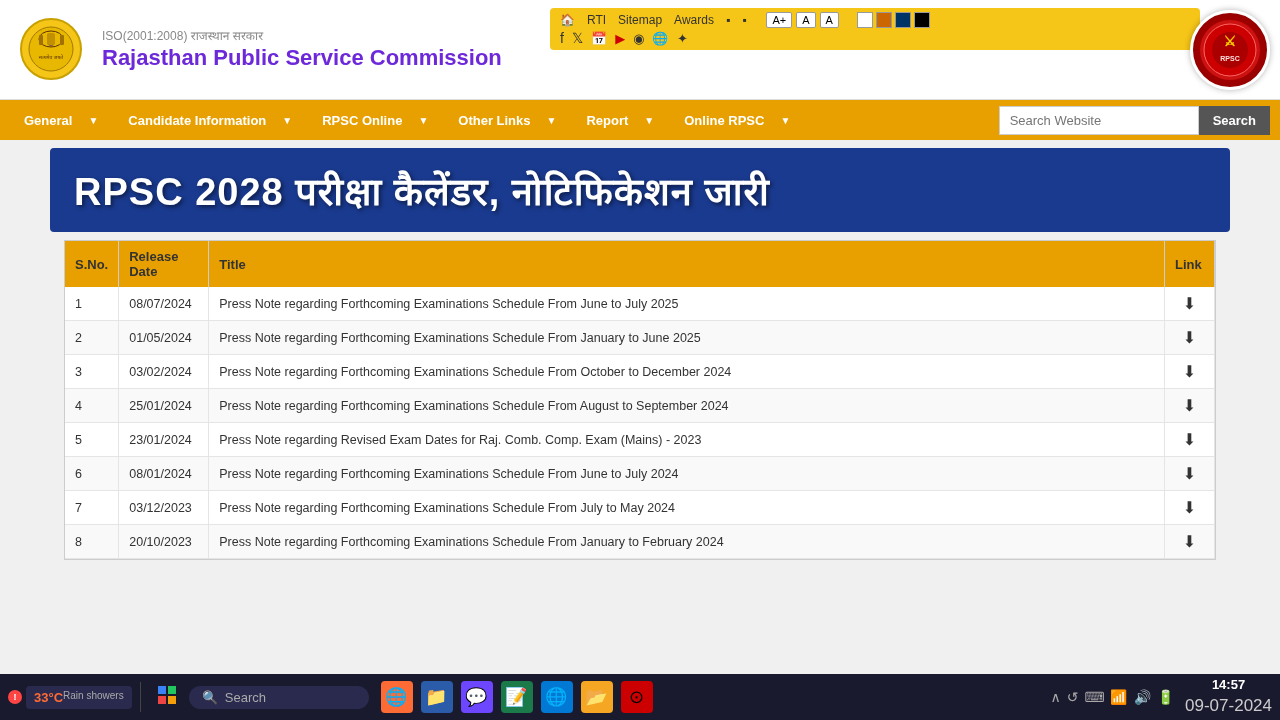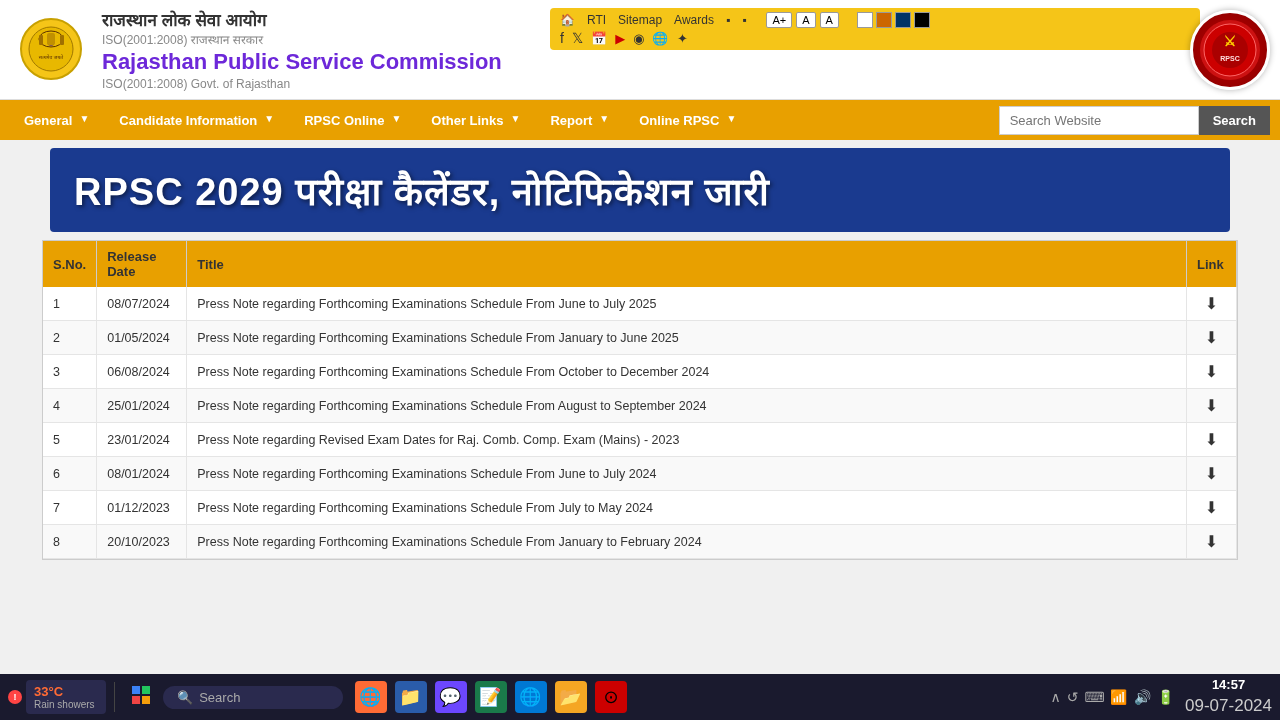--- a/index.html
+++ b/index.html
@@ -22,46 +22,46 @@
     .acc-btn { border: 1px solid #999; background: #fff; padding: 1px 5px; font-size: 11px; cursor: pointer; border-radius: 2px; }
     .color-boxes { display: flex; gap: 3px; margin-left: 6px; }
     .color-box { width: 16px; height: 16px; border: 1px solid #999; cursor: pointer; }
 
     
     .right-emblem { position: absolute; right: 10px; top: 10px; width: 80px; height: 80px; border-radius: 50%; background: radial-gradient(circle, #cc0000, #800000); display: flex; align-items: center; justify-content: center; border: 3px solid #fff; box-shadow: 0 0 6px rgba(0,0,0,0.3); }
     .right-emblem-inner { width: 60px; height: 60px; border-radius: 50%; background: #cc1111; display: flex; align-items: center; justify-content: center; color: #fff; font-size: 9px; text-align: center; font-weight: bold; }
 
     
     .nav-menu { background: #e8a000; height: 40px; display: flex; align-items: center; padding: 0 10px; gap: 2px; }
-    .nav-item { color: #fff; font-size: 13px; font-weight: bold; padding: 8px 14px; cursor: pointer; display: flex; gap: 7px; white-space: nowrap; }
+    .nav-item { color: #fff; font-size: 13px; font-weight: bold; padding: 8px 14px; cursor: pointer; display: flex; align-items: center; gap: 16px; white-space: nowrap; }
     .nav-item .arrow { font-size: 10px; }
     .search-area { margin-left: auto; display: flex; gap: 0; }
     .search-input { padding: 6px 10px; border: 1px solid #ccc; font-size: 13px; width: 200px; outline: none; }
     .search-btn { background: #555; color: #fff; border: none; padding: 6px 14px; font-size: 13px; cursor: pointer; font-weight: bold; }
 
     
     .banner { background: #1a3a8f; margin: 8px 50px; padding: 16px 24px; border-radius: 4px; }
     .banner h2 { color: #fff; font-size: 38px; font-weight: 900; font-family: 'Arial Black', Arial, sans-serif; text-shadow: 2px 2px 4px rgba(0,0,0,0.5); letter-spacing: 1px; }
 
     
-    .table-area { margin: 0 42px; background: #a3a3a3; border: 1px solid #ccc; }
+    .table-area { margin: 0 64px; background: #a3a3a3; border: 1px solid #ccc; }
     .data-table { width: 100%; border-collapse: collapse; font-size: 12.5px; }
     .data-table thead tr { background: #e8a000; }
     .data-table thead th { padding: 8px 10px; text-align: left; font-weight: bold; font-size: 13px; color: #333; border-right: 1px solid #ccc; }
     .data-table tbody tr:nth-child(odd) { background: #fff; }
     .data-table tbody tr:nth-child(even) { background: #f9f9f9; }
     .data-table tbody td { padding: 7px 10px; border-bottom: 1px solid #e5e5e5; border-right: 1px solid #e5e5e5; color: #333; }
     .download-icon { color: #e8a000; font-size: 16px; text-align: center; cursor: pointer; }
     .col-sno { width: 45px; }
     .col-date { width: 90px; }
     .col-link { width: 50px; text-align: center; }
 
     
     .taskbar { position: absolute; bottom: 0; left: 0; right: 0; height: 46px; background: #1a1a2e; display: flex; align-items: center; padding: 0 8px; gap: 4px; }
-    .taskbar-weather { display: flex; flex-direction: column; background: #2a2a4e; padding: 4px 8px; border-radius: 4px; min-width: 80px; }
+    .taskbar-weather { display: flex; background: #2a2a4e; padding: 4px 8px; border-radius: 4px; min-width: 80px; }
     .weather-temp { color: #ff6b35; font-size: 13px; font-weight: bold; display: flex; align-items: center; gap: 4px; }
     .weather-desc { color: #aaa; font-size: 10px; }
     .taskbar-start { color: #fff; font-size: 18px; padding: 4px 8px; cursor: pointer; }
     .taskbar-search { display: flex; align-items: center; background: #2a2a4e; border-radius: 20px; padding: 4px 14px; gap: 6px; color: #aaa; font-size: 13px; cursor: pointer; min-width: 180px; }
     .taskbar-icons { display: flex; gap: 8px; margin: 0 8px; }
     .taskbar-icon { width: 32px; height: 32px; border-radius: 4px; display: flex; align-items: center; justify-content: center; cursor: pointer; font-size: 18px; }
     .taskbar-right { margin-left: auto; display: flex; align-items: center; gap: 10px; }
     .taskbar-sys-icons { display: flex; gap: 6px; align-items: center; color: #ccc; font-size: 14px; }
     .taskbar-clock { color: #fff; font-size: 12px; text-align: center; line-height: 1.4; }
   </style>
@@ -76,24 +76,22 @@
       <text x="32" y="28" text-anchor="middle" font-size="8" fill="#5a3000" font-weight="bold">🦁</text>
       <text x="32" y="42" text-anchor="middle" font-size="5" fill="#5a3000">सत्यमेव जयते</text>
       <ellipse cx="32" cy="22" rx="12" ry="8" fill="none" stroke="#5a3000" stroke-width="1"></ellipse>
 
       <rect x="20" y="18" width="4" height="10" rx="1" fill="#a07000"></rect>
       <rect x="28" y="16" width="8" height="12" rx="2" fill="#c09000"></rect>
       <rect x="41" y="18" width="4" height="10" rx="1" fill="#a07000"></rect>
     </svg>
   </div>
   <div class="header-text">
-    <div class="hindi-title">राजस्थान लोक सेवा आयोग</div>
     <div class="iso-text">ISO(2001:2008) राजस्थान सरकार</div>
     <h1>Rajasthan Public Service Commission</h1>
-    <div class="iso-text">ISO(2001:2008) Govt. of Rajasthan</div>
   </div>
 
   <div class="top-nav">
     <div class="top-nav-row1">
       <span>🏠</span>
       <span>RTI</span>
       <span>Sitemap</span>
       <span>Awards</span>
       <span>▪</span>
       <span>▪</span>
@@ -157,21 +155,21 @@
     <span>Online RPSC</span>
     <span class="arrow">▼</span>
   </div>
   <div class="search-area">
     <input class="search-input" type="text" placeholder="Search Website" style="">
     <button class="search-btn">Search</button>
   </div>
 </div>
 
 <div class="banner">
-  <h2>RPSC 2029 परीक्षा कैलेंडर, नोटिफिकेशन जारी</h2>
+  <h2>RPSC 2028 परीक्षा कैलेंडर, नोटिफिकेशन जारी</h2>
 </div>
 
 <div class="table-area">
   <table class="data-table">
     <thead>
       <tr>
         <th class="col-sno">S.No.</th>
         <th class="col-date">Release Date</th>
         <th>Title</th>
         <th class="col-link">Link</th>
@@ -185,21 +183,21 @@
     <td class="col-link download-icon">⬇</td>
   </tr>
         <tr>
     <td class="col-sno">2</td>
     <td class="col-date">01/05/2024</td>
     <td>Press Note regarding Forthcoming Examinations Schedule From January to June 2025</td>
     <td class="col-link download-icon">⬇</td>
   </tr>
         <tr>
     <td class="col-sno">3</td>
-    <td class="col-date">06/08/2024</td>
+    <td class="col-date">03/02/2024</td>
     <td>Press Note regarding Forthcoming Examinations Schedule From October to December 2024</td>
     <td class="col-link download-icon">⬇</td>
   </tr>
         <tr>
     <td class="col-sno">4</td>
     <td class="col-date">25/01/2024</td>
     <td>Press Note regarding Forthcoming Examinations Schedule From August to September 2024</td>
     <td class="col-link download-icon">⬇</td>
   </tr>
         <tr>
@@ -209,21 +207,21 @@
     <td class="col-link download-icon">⬇</td>
   </tr>
         <tr>
     <td class="col-sno">6</td>
     <td class="col-date">08/01/2024</td>
     <td>Press Note regarding Forthcoming Examinations Schedule From June to July 2024</td>
     <td class="col-link download-icon">⬇</td>
   </tr>
         <tr>
     <td class="col-sno">7</td>
-    <td class="col-date">01/12/2023</td>
+    <td class="col-date">03/12/2023</td>
     <td>Press Note regarding Forthcoming Examinations Schedule From July to May 2024</td>
     <td class="col-link download-icon">⬇</td>
   </tr>
         <tr>
     <td class="col-sno">8</td>
     <td class="col-date">20/10/2023</td>
     <td>Press Note regarding Forthcoming Examinations Schedule From January to February 2024</td>
     <td class="col-link download-icon">⬇</td>
   </tr>
       </tbody>

